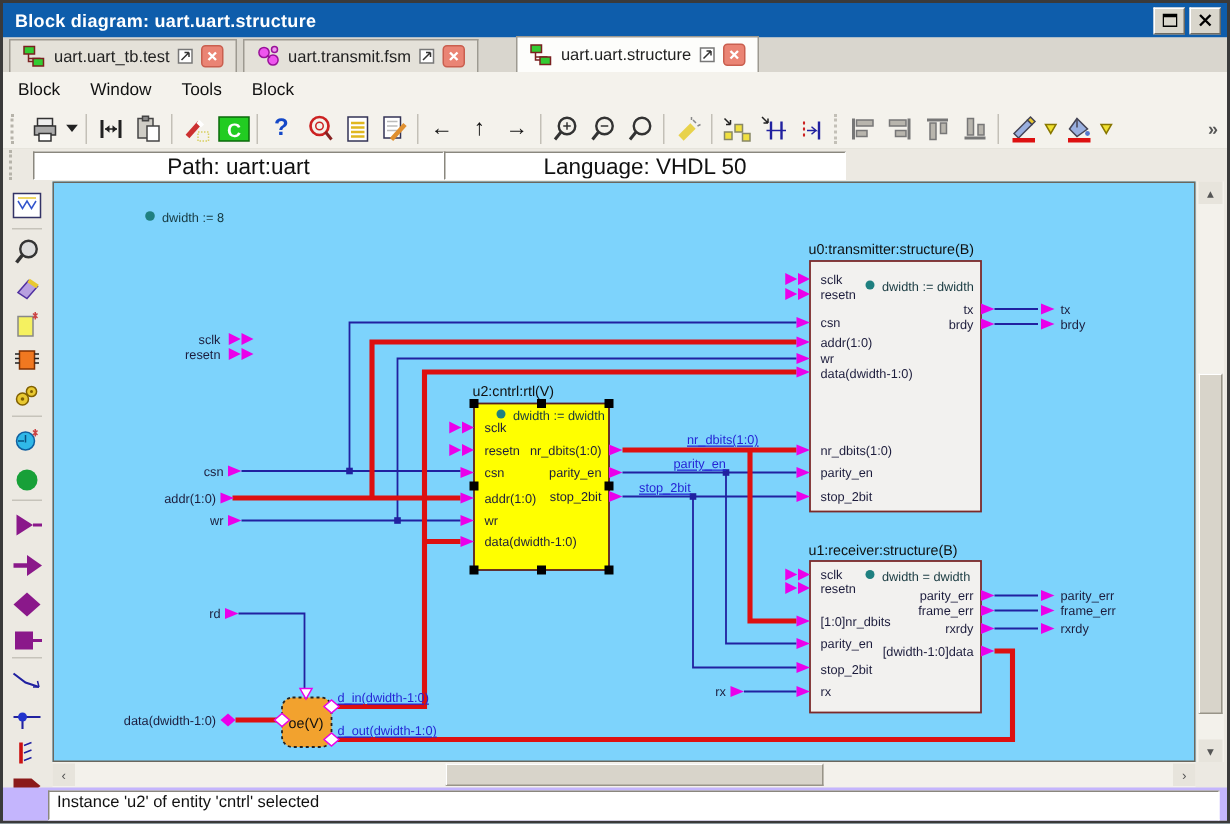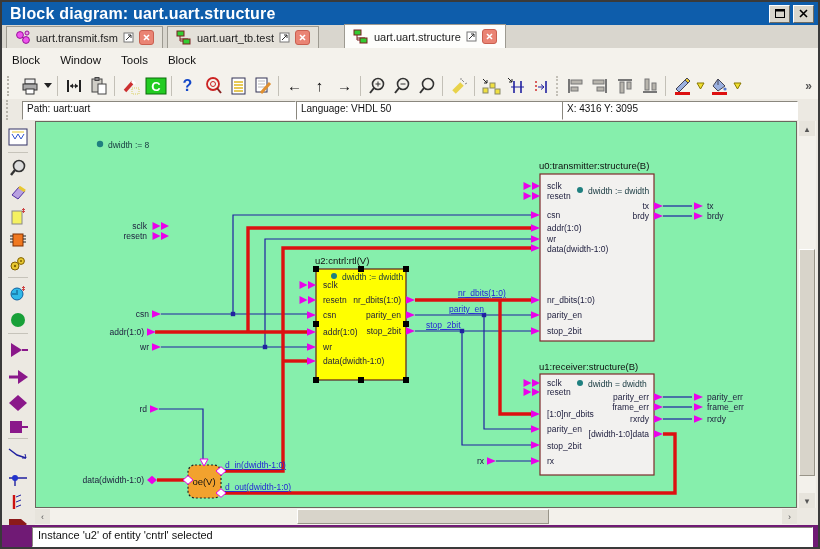--- a/index.html
+++ b/index.html
@@ -1,20 +1,20 @@
 <!DOCTYPE html>
 <html><head>
 <meta charset="utf-8">
 <style>
   html,body{margin:0;padding:0;background:#9a9a9a;}
   #win{position:relative;width:820px;height:549px;background:#ece9e2;border:2px solid #3a3a3a;box-sizing:border-box;
        font-family:"Liberation Sans", sans-serif; overflow:hidden;}
   
   .titlebar{position:absolute;left:0;top:0;right:0;height:23px;background:#0e5dab;display:flex;align-items:center;}
-  .title{color:#fff;font-weight:bold;font-size:16px;padding-left:8px;letter-spacing:.2px;}
+  .title{color:#fff;font-weight:bold;font-size:12px;padding-left:8px;letter-spacing:.2px;}
   .winbtns{margin-left:auto;display:flex;gap:3px;padding-right:4px;}
   .wbtn{width:19px;height:16px;background:#d9d6cc;border:1px solid;border-color:#fff #6e6b62 #6e6b62 #fff;
         display:flex;align-items:center;justify-content:center;}
   
   .tabstrip{position:absolute;left:0;top:23px;right:0;height:23px;background:#d9d6ce;border-bottom:1px solid #b3b0a7;display:flex;align-items:flex-end;}
   .tab{height:21px;display:flex;align-items:center;gap:5px;padding:0 8px;background:#e4e1d9;border:1px solid #9d9a91;border-bottom:none;font-size:11px;color:#222;margin-left:4px;}
   .tab.active{background:#fdfdfb;height:23px;position:relative;z-index:2;margin-left:25px;}
   .tablabel{white-space:nowrap;}
   .tclose{width:13px;height:13px;background:#ea8474;border:1px solid #c95f4f;border-radius:3px;display:flex;align-items:center;justify-content:center;}
   
@@ -25,37 +25,37 @@
   .grip{width:4px;height:20px;border-left:2px dotted #b6b3aa;margin:0 4px 0 2px;}
   .tb{width:25px;height:24px;display:flex;align-items:center;justify-content:center;flex:0 0 auto;}
   .tb.narrow{width:12px;}
   .tsep{width:1px;height:20px;background:#c3c0b7;margin:0 3px;flex:0 0 auto;}
   .tsep.dotted{background:none;border-left:2px dotted #c3c0b7;}
   .g{font-size:15px;font-weight:bold;color:#111;line-height:1;}
   .g.blue{color:#1448c8;font-size:16px;}
   .overflow{margin-left:auto;margin-right:6px;color:#555;font-size:12px;font-weight:bold;}
   
   .infobar{position:absolute;left:0;top:97px;right:0;height:22px;background:#ece9e2;display:flex;align-items:center;}
-  .field{background:#fff;border:1px solid;border-color:#8a877e #fff #fff #8a877e;height:16px;font-size:10px;color:#111;padding:1px 4px 0 4px;white-space:nowrap;overflow:hidden;}
+  .field{background:#fff;border:1px solid;border-color:#8a877e #fff #fff #8a877e;height:16px;font-size:15px;color:#111;padding:1px 4px 0 4px;white-space:nowrap;overflow:hidden;text-align:center;}
   .f1{position:absolute;left:20px;width:264px;}
   .f2{position:absolute;left:294px;width:258px;}
   .f3{position:absolute;left:560px;width:226px;}
   
   .leftbar{position:absolute;left:0;top:119px;width:32px;bottom:2px;background:#ece9e2;}
   .lbtn{position:absolute;left:5px;width:22px;height:22px;display:flex;align-items:center;justify-content:center;}
   .lsep{position:absolute;left:6px;width:20px;height:1px;background:#c6c3ba;}
   
-  .canvas{position:absolute;left:33px;top:119px;width:762px;height:387px;background:#86efac;border:1px solid #6a675e;box-sizing:border-box;overflow:hidden;}
+  .canvas{position:absolute;left:33px;top:119px;width:762px;height:387px;background:#7dd3fc;border:1px solid #6a675e;box-sizing:border-box;overflow:hidden;}
   
   .vsb{position:absolute;left:796px;top:119px;width:18px;height:387px;background:#f3f1eb;}
   .hsb{position:absolute;left:33px;top:506px;width:762px;height:17px;background:#f3f1eb;}
   .sbtn{position:absolute;background:#e7e4dc;display:flex;align-items:center;justify-content:center;color:#555;font-size:9px;}
   .sthumb{position:absolute;background:#d8d4ca;border:1px solid;border-color:#fff #989488 #989488 #fff;}
   
-  .statusrow{position:absolute;left:0;top:523px;right:0;height:24px;background:#701a75;}
+  .statusrow{position:absolute;left:0;top:523px;right:0;height:24px;background:#c4b5fd;}
   .status{position:absolute;left:30px;right:5px;top:2px;height:17px;background:#fff;border:1px solid;border-color:#8a877e #fff #fff #8a877e;font-size:11px;color:#111;padding:1px 5px 0 5px;}
   
   .ct{font:8.5px "Liberation Sans",sans-serif;fill:#1c1c3c;}
   .bt{font:9.5px "Liberation Sans",sans-serif;fill:#101010;}
   .nl{font:8.5px "Liberation Sans",sans-serif;fill:#2525d5;text-decoration:underline;}
   .gen{font:8.5px "Liberation Sans",sans-serif;fill:#16383f;}
   .ae{text-anchor:end;} .am{text-anchor:middle;}
   .wt{stroke:#2121a0;stroke-width:1.2;fill:none;}
   .wk{stroke:#dd1010;stroke-width:3.4;fill:none;}
   .mg{fill:#ea00ea;}
@@ -80,43 +80,43 @@
         <svg width="9" height="9">
             <path d="M1,1 L8,8 M8,1 L1,8" stroke="#000" stroke-width="1.6"></path>
           </svg>
       </span>
     </span>
   </div>
 
   <div class="tabstrip">
     <div class="tab">
       <svg width="16" height="15">
-          <circle cx="5" cy="5" r="3.4" fill="#ee55ee" stroke="#991199"></circle>
-          <circle cx="11" cy="10" r="3.4" fill="#ee55ee" stroke="#991199"></circle>
-          <circle cx="12" cy="3" r="2" fill="#ee99ee" stroke="#991199"></circle>
-          <path d="M7,7 L9,8.5" stroke="#991199"></path>
-        </svg>
-      <span class="tablabel">uart.transmit.fsm</span>
+          <rect x="1" y="1" width="7" height="5" fill="#33cc33" stroke="#7a2020"></rect>
+          <path d="M4,6 V11 H8 M4,9 H12" stroke="#7a2020" fill="none"></path>
+          <rect x="7" y="9" width="7" height="5" fill="#33cc33" stroke="#7a2020"></rect>
+        </svg>
+      <span class="tablabel">uart.uart_tb.test</span>
       <svg width="11" height="11">
           <rect x="1" y="1" width="9" height="9" fill="#fff" stroke="#777"></rect>
           <path d="M3,8 L8,3 M8,3 H5 M8,3 V6" stroke="#333" fill="none"></path>
         </svg>
       <span class="tclose">
           <svg width="7" height="7">
             <path d="M1,1 L6,6 M6,1 L1,6" stroke="#fff" stroke-width="1.6"></path>
           </svg>
         </span>
     </div>
     <div class="tab">
       <svg width="16" height="15">
-          <rect x="1" y="1" width="7" height="5" fill="#33cc33" stroke="#7a2020"></rect>
-          <path d="M4,6 V11 H8 M4,9 H12" stroke="#7a2020" fill="none"></path>
-          <rect x="7" y="9" width="7" height="5" fill="#33cc33" stroke="#7a2020"></rect>
-        </svg>
-      <span class="tablabel">uart.uart_tb.test</span>
+          <circle cx="5" cy="5" r="3.4" fill="#ee55ee" stroke="#991199"></circle>
+          <circle cx="11" cy="10" r="3.4" fill="#ee55ee" stroke="#991199"></circle>
+          <circle cx="12" cy="3" r="2" fill="#ee99ee" stroke="#991199"></circle>
+          <path d="M7,7 L9,8.5" stroke="#991199"></path>
+        </svg>
+      <span class="tablabel">uart.transmit.fsm</span>
       <svg width="11" height="11">
           <rect x="1" y="1" width="9" height="9" fill="#fff" stroke="#777"></rect>
           <path d="M3,8 L8,3 M8,3 H5 M8,3 V6" stroke="#333" fill="none"></path>
         </svg>
       <span class="tclose">
           <svg width="7" height="7">
             <path d="M1,1 L6,6 M6,1 L1,6" stroke="#fff" stroke-width="1.6"></path>
           </svg>
         </span>
     </div>
@@ -329,21 +329,20 @@
           <path d="M1,2 H8 L4.5,8 Z" fill="#f0e030" stroke="#887700"></path>
         </svg>
       </span>
     <span class="overflow">»</span>
   </div>
 
   <div class="infobar">
     <span class="grip" style="margin-left:4px"></span>
     <span class="field f1">Path: uart:uart</span>
     <span class="field f2">Language: VHDL 50</span>
-    <span class="field f3">X: 4316 Y: 3095</span>
   </div>
 
   <div class="leftbar">
     <span class="lbtn" style="top:5px">
         <svg width="20" height="18">
           <rect x="1" y="1" width="18" height="16" fill="#fff" stroke="#336"></rect>
           <path d="M4,6 l3,5 l3,-5 l3,5 l3,-5" fill="none" stroke="#3355cc"></path>
           <path d="M4,4 H16" stroke="#e8c830"></path>
         </svg>
       </span>

